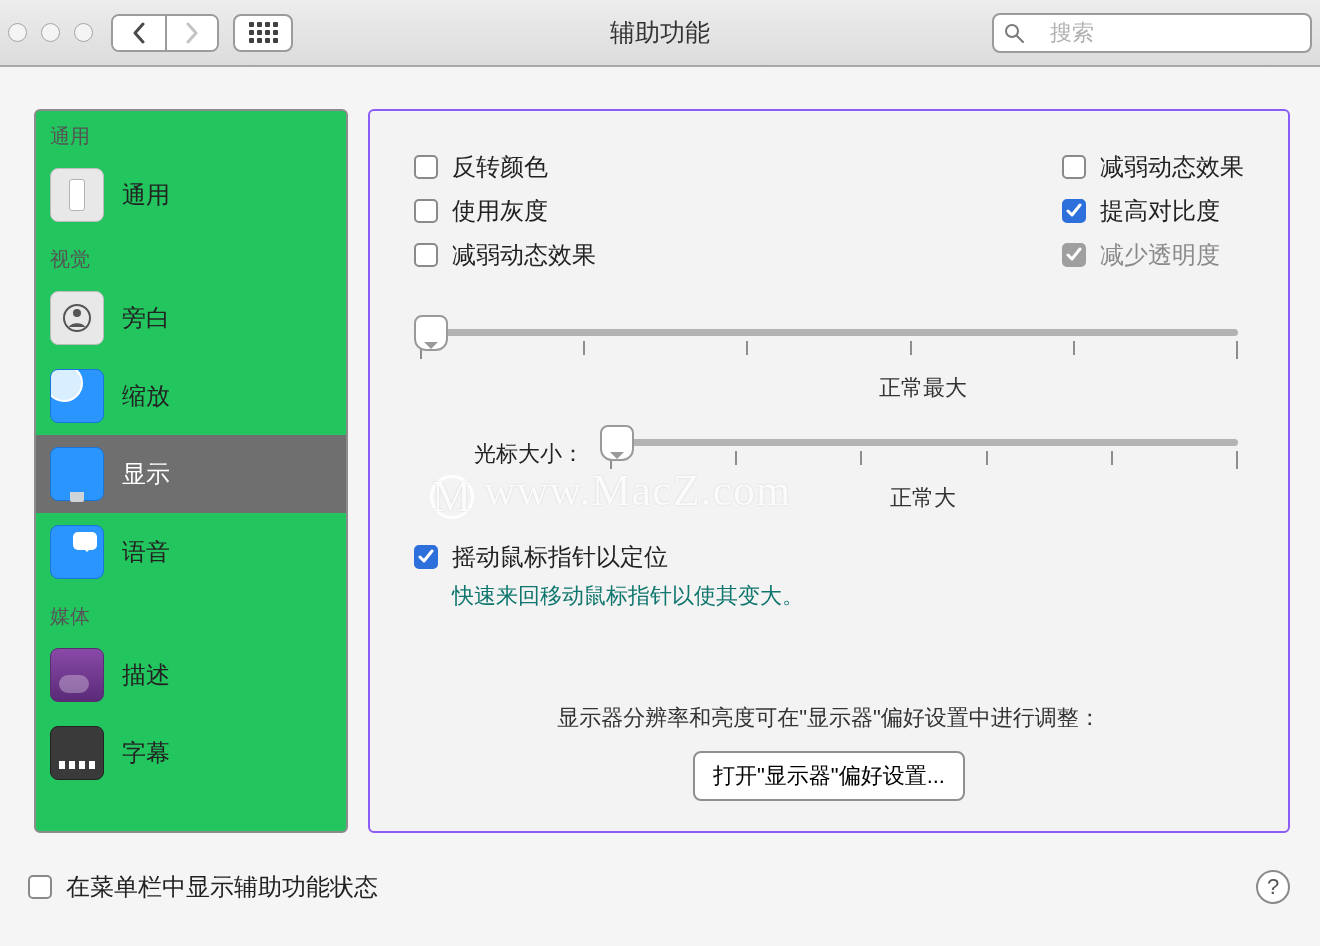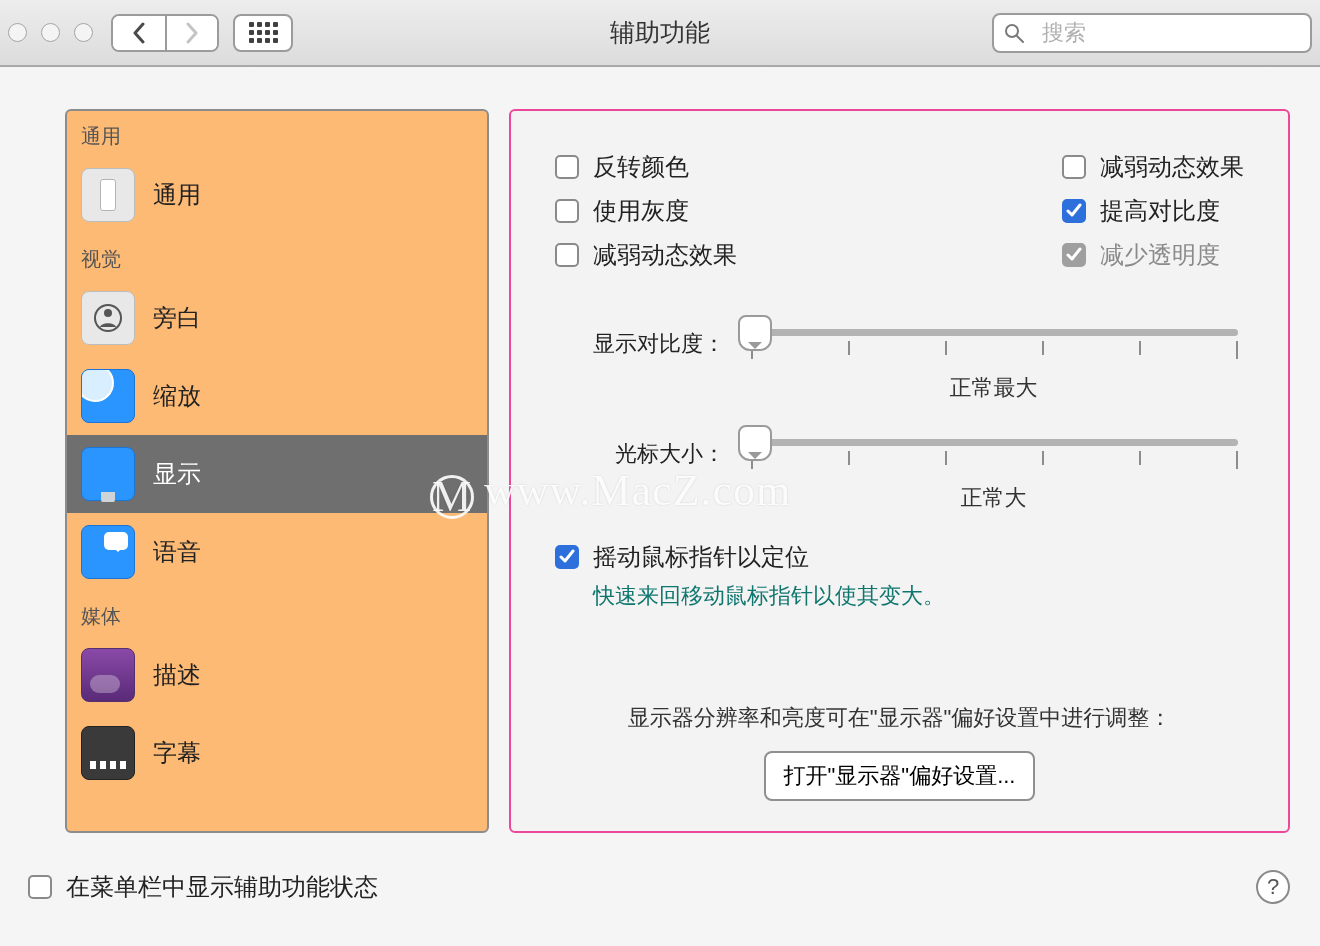--- a/index.html
+++ b/index.html
@@ -47,39 +47,38 @@
   }
   .grid-dots {
     display:grid; grid-template-columns:repeat(4,5px); grid-auto-rows:5px; gap:3px;
   }
   .grid-dots span{background:#404040;border-radius:1px;}
   .title {
     position:absolute; left:0; right:0; text-align:center; font-size:25px; color:#333; pointer-events:none;
   }
   .search {
     margin-left:auto; height:40px; width:320px; border:2px solid #9b9b9b; border-radius:8px;
-    background:#fff; display:flex; align-items:center; padding:0 10px; gap:16px;
+    background:#fff; display:flex; align-items:center; padding:0 10px; gap:24px;
   }
   .search svg{flex-shrink:0;}
   .search input{
     border:none; outline:none; font-size:22px; color:#333; flex:1; background:transparent;
   }
   .search input::placeholder{color:#b0b0b0;}
 
   
   .content {
     display:flex; gap:20px; padding: 42px 30px 16px 34px;
   }
 
   
   .sidebar {
-    width: 424px; height: 724px;
-    border:2px solid #8c8c8c; border-radius:6px; background:#fdba74;
+    width: 314px; height: 724px;
+    border:2px solid #8c8c8c; border-radius:6px; background:#22c55e;
     overflow:hidden;
-    margin-left:31px;
   }
   .sect-label{
     font-size:20px; color:#555; padding:12px 12px 6px 14px;
   }
   .side-item{
     display:flex; align-items:center; gap:18px;
     padding:12px 12px 12px 14px; cursor:pointer;
   }
   .side-item.selected{ background:#6f6f70; color:#fff; }
   .side-icon{
@@ -100,21 +99,21 @@
   .ic-speech::before{content:"";position:absolute;right:6px;top:6px;width:24px;height:18px;background:#fff;border-radius:5px;}
   .ic-speech::after{content:"";position:absolute;right:10px;top:20px;border:6px solid transparent;border-top-color:#fff;}
   .ic-desc{background:linear-gradient(#8a4aa8,#5a2a78);border:1px solid #55306e;position:relative;}
   .ic-desc::after{content:"";position:absolute;left:8px;bottom:8px;width:30px;height:18px;border-radius:9px;background:rgba(255,255,255,.3);}
   .ic-caption{background:#3a3a3a;border:1px solid #222;position:relative;}
   .ic-caption::after{content:"";position:absolute;left:8px;bottom:10px;right:8px;height:8px;background:repeating-linear-gradient(90deg,#fff 0 6px,transparent 6px 10px);}
 
   
   .panel{
     flex:1; height:724px;
-    border:2px solid #ec4899; border-radius:6px; background:#f3f3f3;
+    border:2px solid #8b5cf6; border-radius:6px; background:#f3f3f3;
     padding:36px 44px 30px 44px; position:relative;
     display:flex; flex-direction:column;
   }
   .check-row{display:flex;align-items:center;gap:14px;height:40px;}
   .check-cols{display:flex;justify-content:space-between;}
   .col{display:flex;flex-direction:column;gap:4px;}
   .chk{
     width:24px;height:24px;border:2px solid #8a8a8a;border-radius:5px;background:#fff;
     display:flex;align-items:center;justify-content:center;flex-shrink:0;
   }
@@ -306,21 +305,20 @@
                 <path d="M2 8l4 4 8-10" stroke="#fff" stroke-width="3" fill="none" stroke-linecap="round" stroke-linejoin="round"></path>
               </svg>
             </div>
           <div class="chk-label disabled">减少透明度</div>
         </div>
       </div>
     </div>
 
     <div class="slider-block">
       <div class="slider-row">
-        <div class="slider-label">显示对比度：</div>
         <div class="slider-wrap">
           <div class="slider-track"></div>
           <div class="slider-ticks">
               <span></span>
               <span></span>
               <span></span>
               <span></span>
               <span></span>
               <span></span>
             </div>

